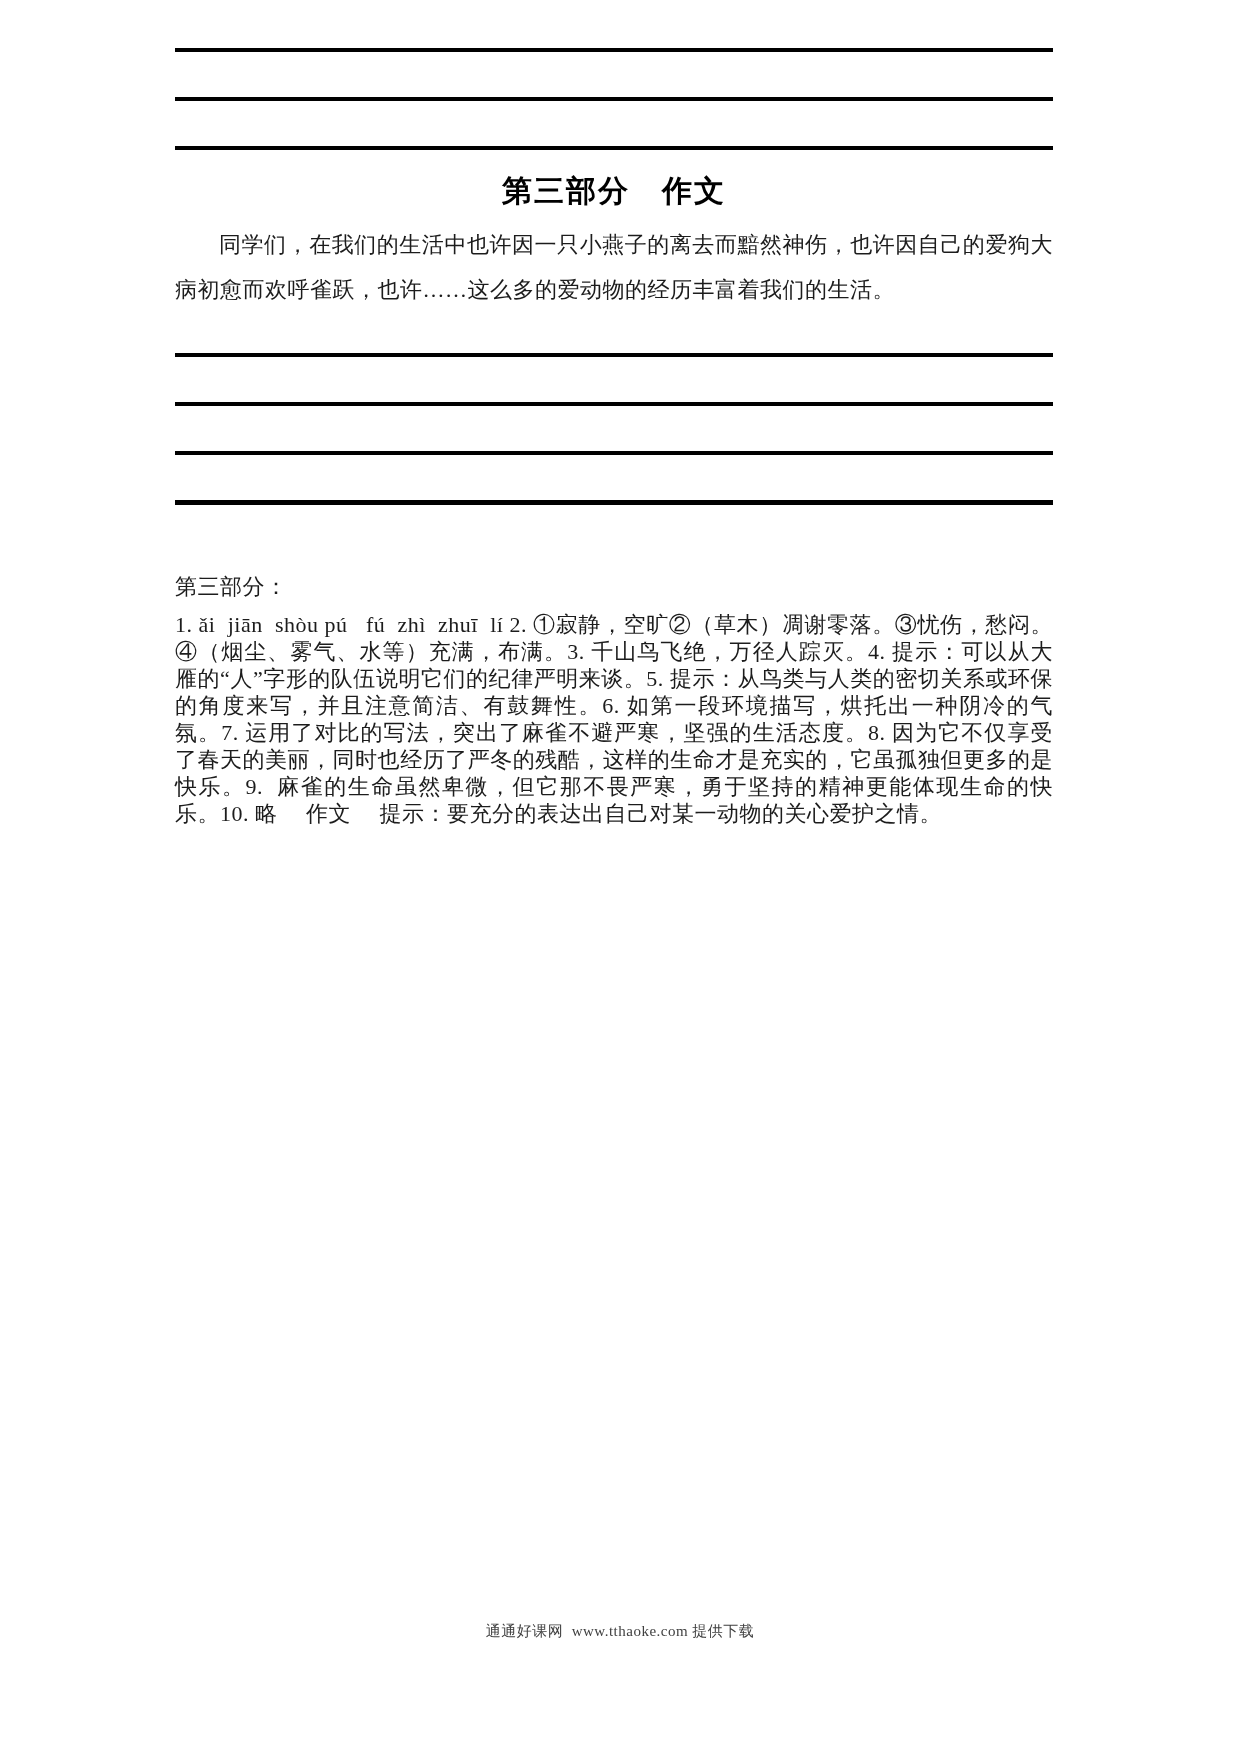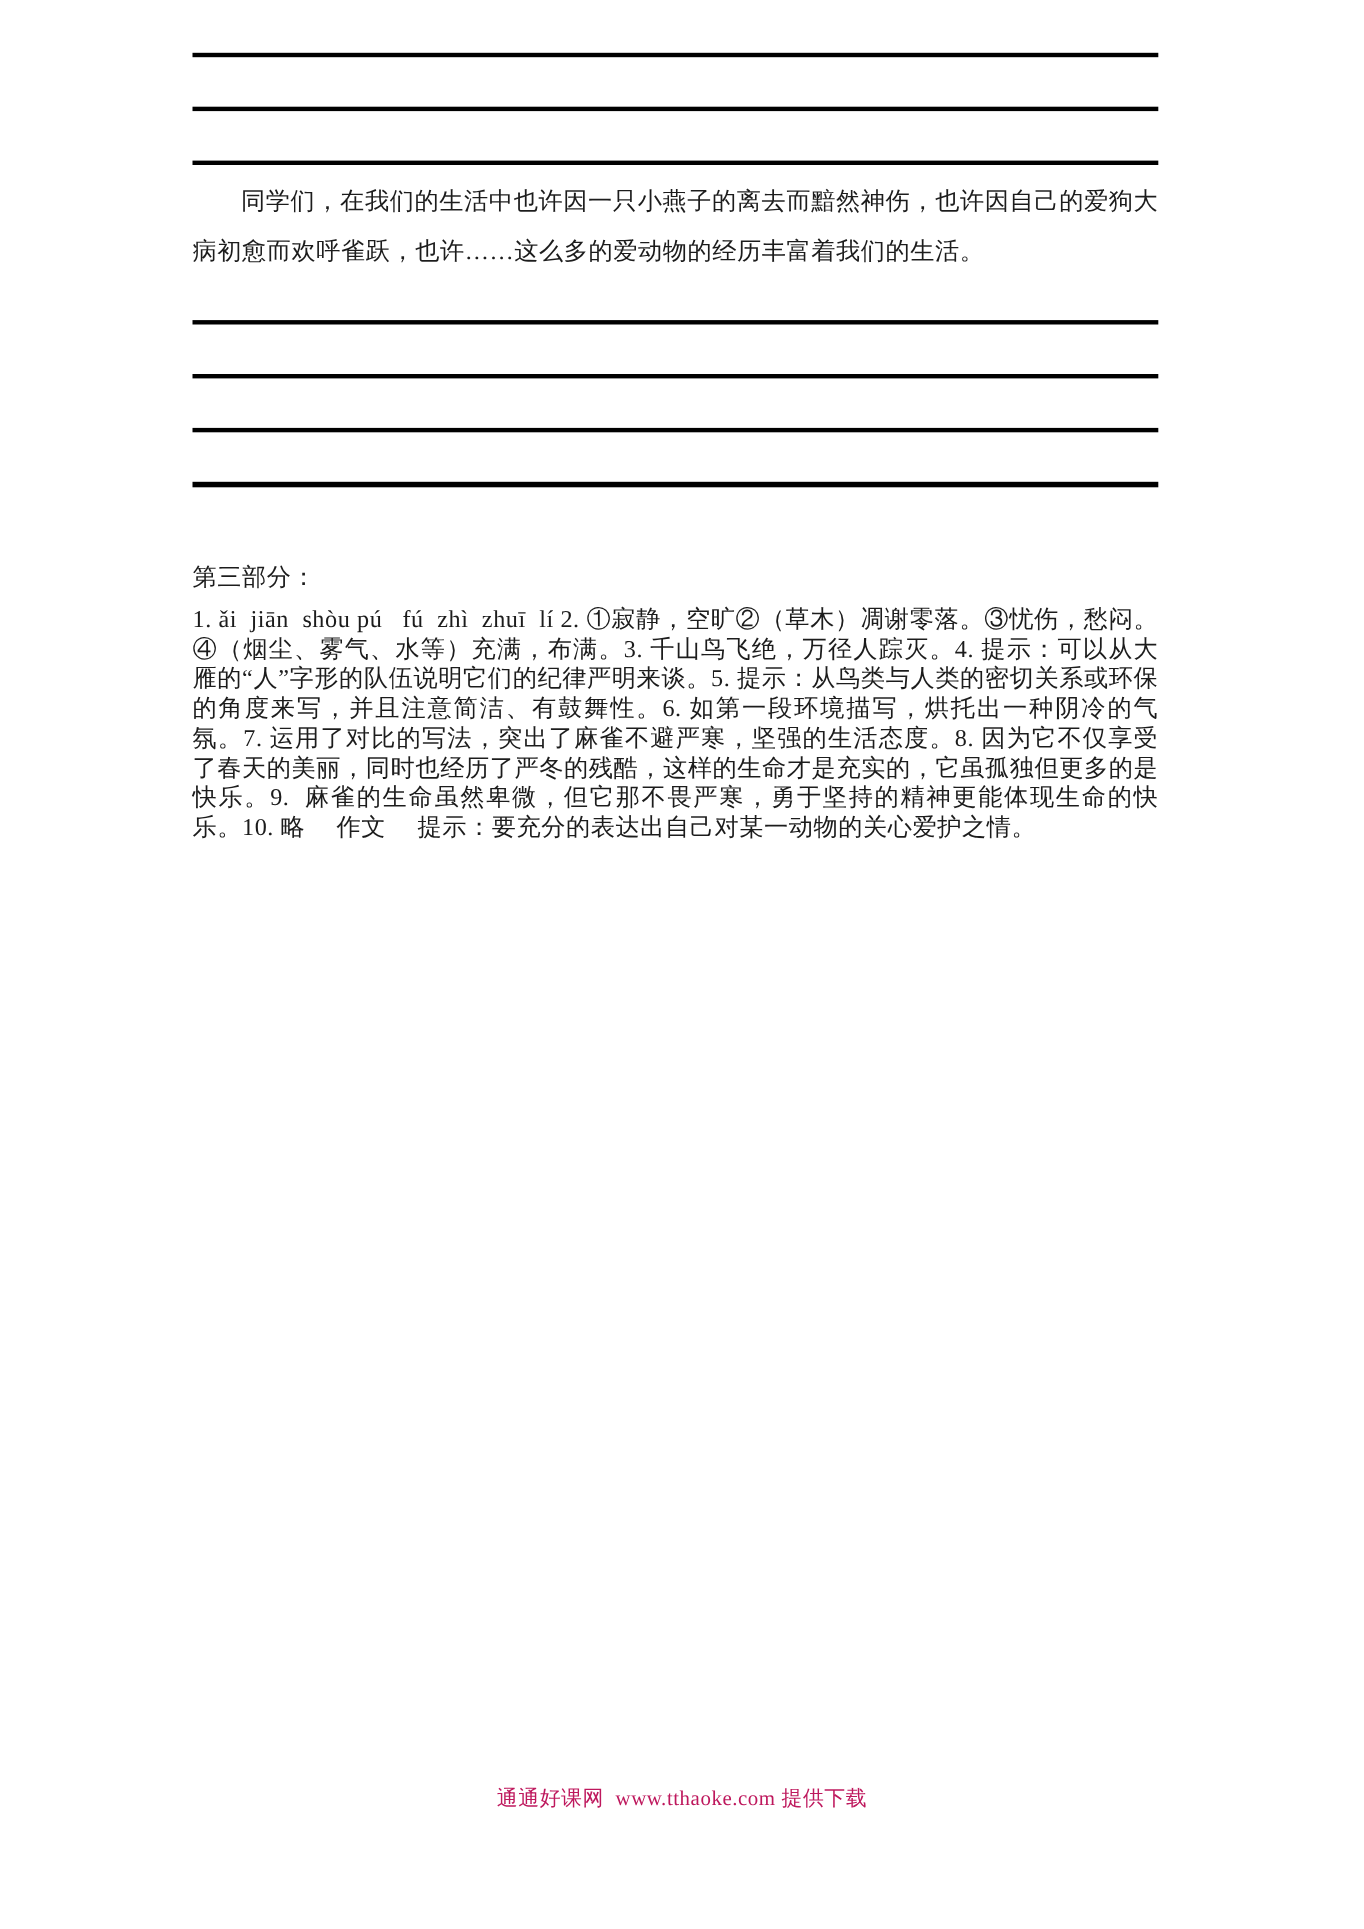--- a/index.html
+++ b/index.html
@@ -64,35 +64,36 @@
     text-align: justify;
     text-justify: inter-character;
     letter-spacing: 0.5px;
   }
   .footer {
     position: absolute;
     left: 0;
     right: 0;
     top: 1622px;
     text-align: center;
-    font-size: 19px;
-    color: #be185d;
+    font-size: 15px;
+    color: #404040;
     letter-spacing: 0.5px;
   }
 </style>
 </head>
 <body>
 
 <div class="page">
 
 
   <div class="rule first"></div>
   <div class="rule"></div>
   <div class="rule"></div>
 
+  <h1 class="section-title">第三部分　作文</h1>
 
   <p class="para">同学们，在我们的生活中也许因一只小燕子的离去而黯然神伤，也许因自己的爱狗大病初愈而欢呼雀跃，也许……这么多的爱动物的经历丰富着我们的生活。</p>
 
 
   <div class="rule tight"></div>
   <div class="rule"></div>
   <div class="rule"></div>
   <div class="rule thick"></div>
 
   <div class="answer-key-label">第三部分：</div>

